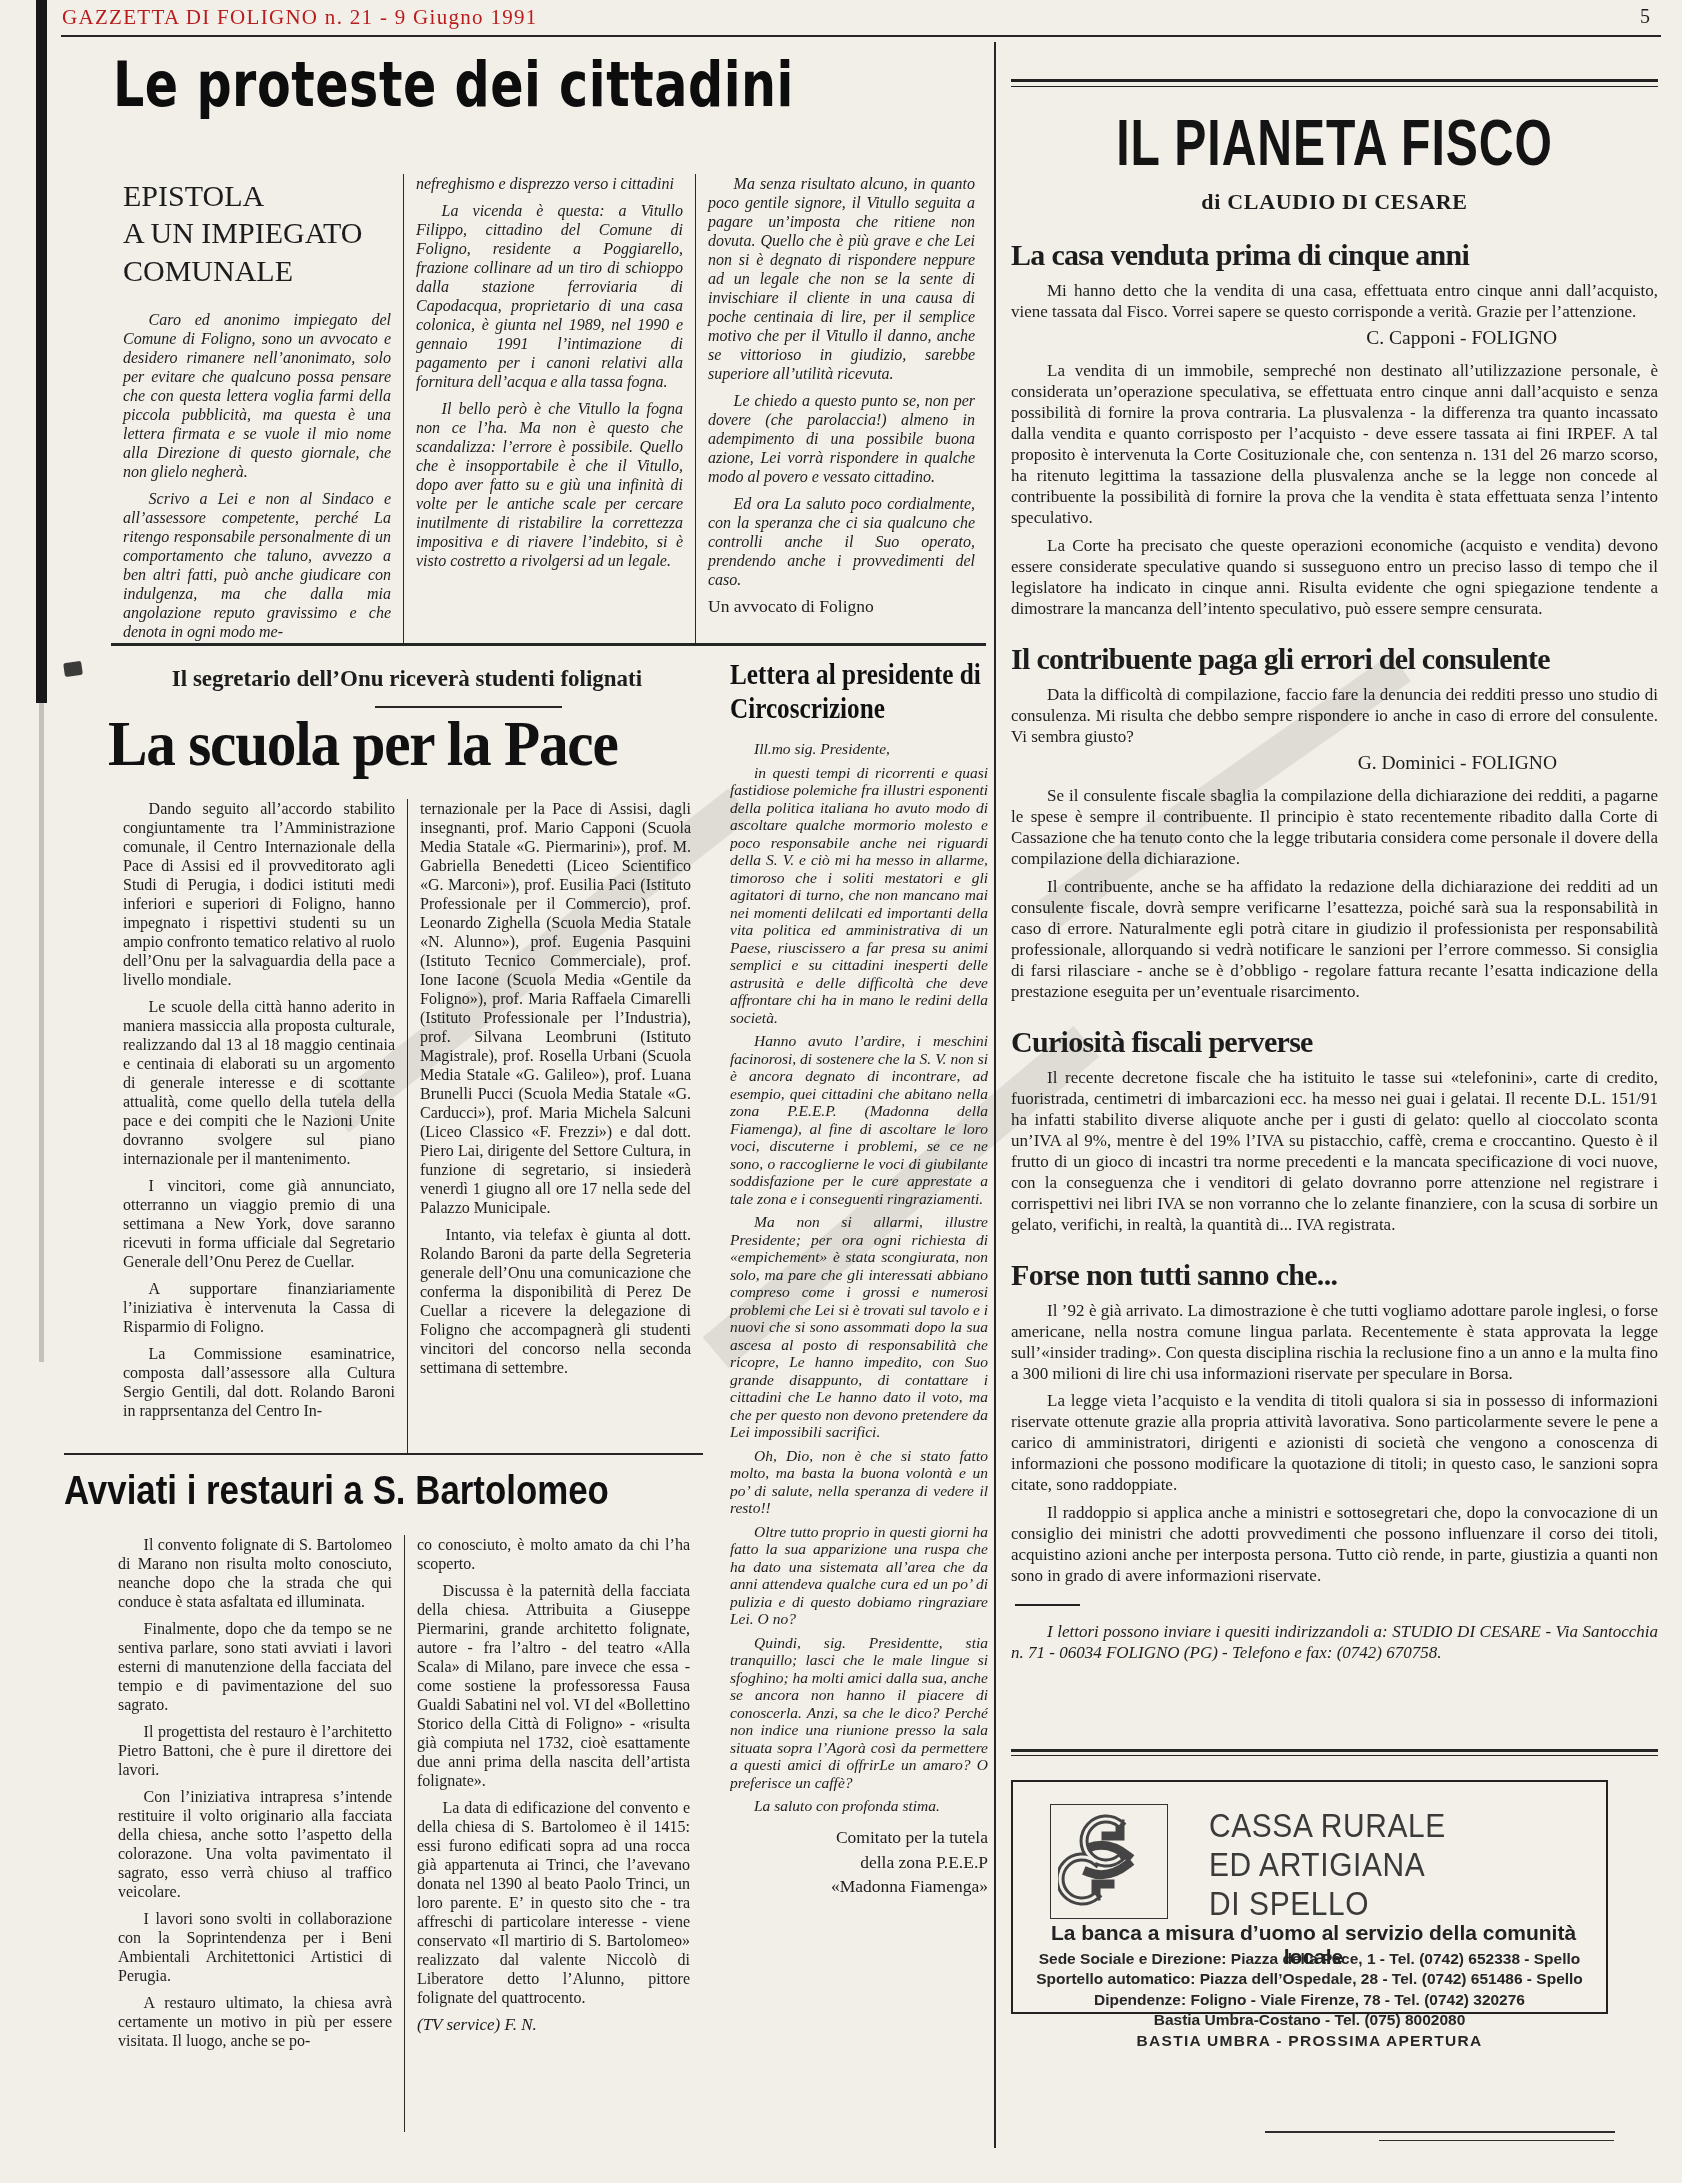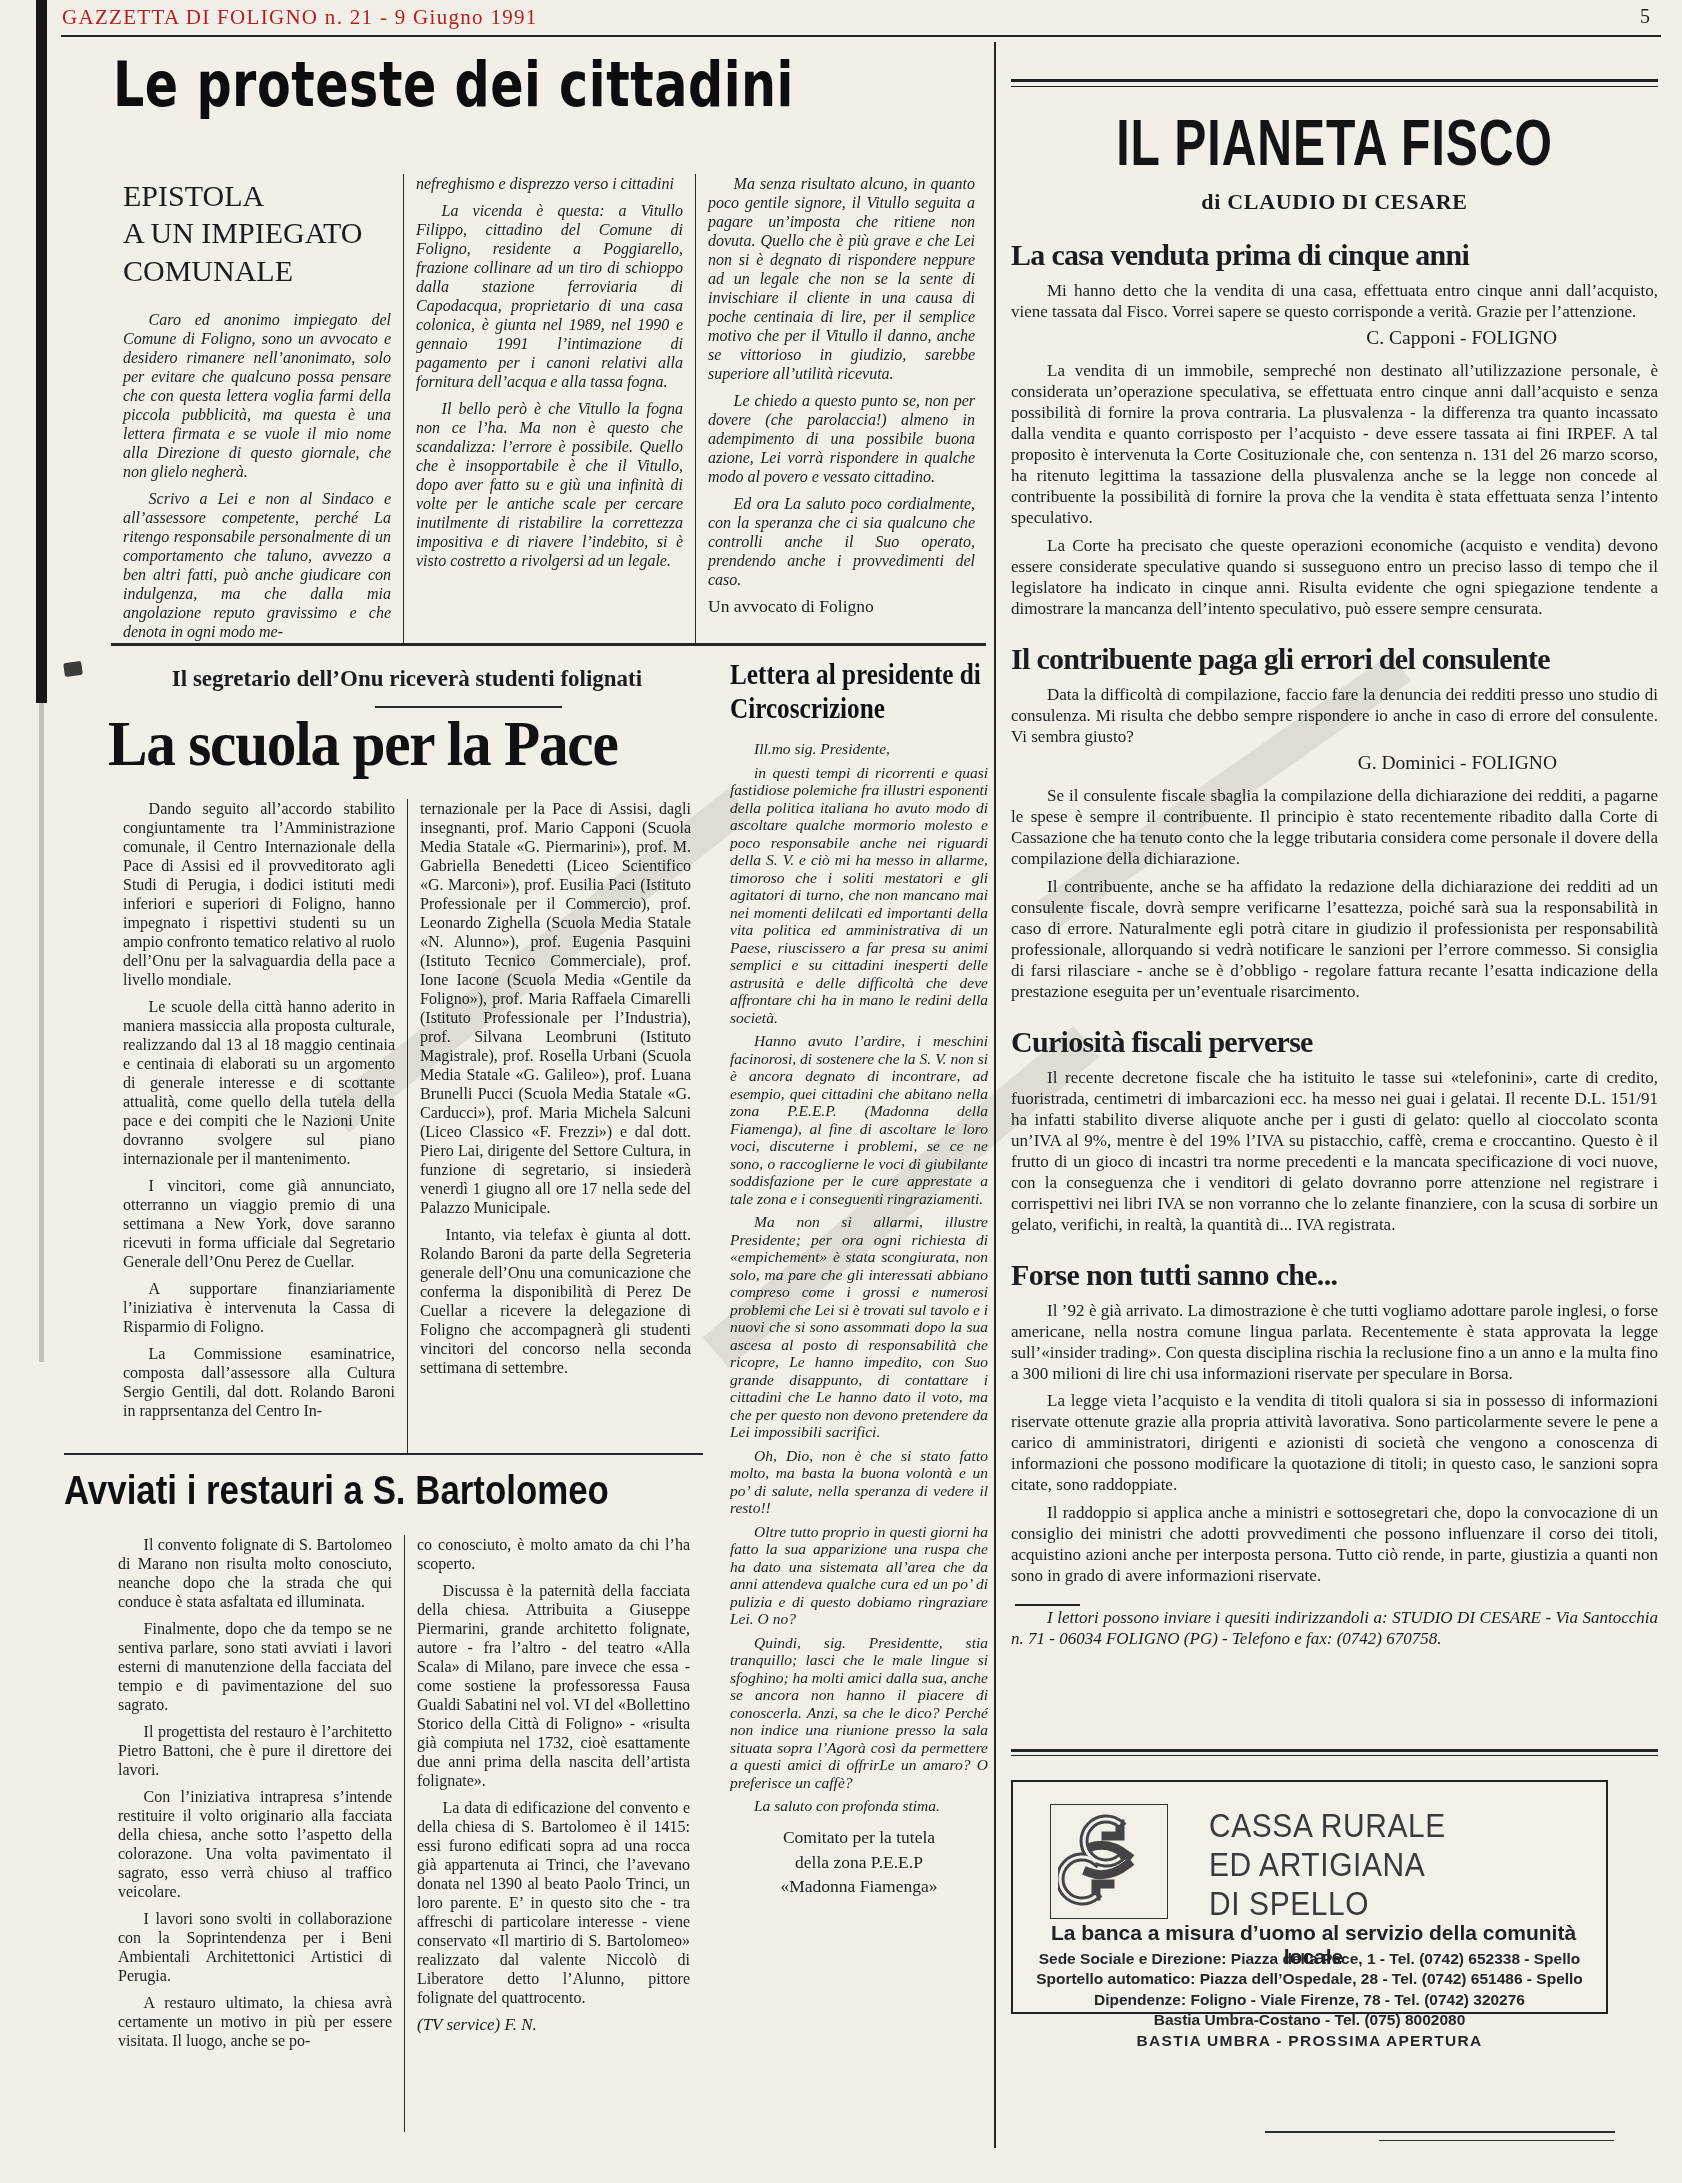--- a/index.html
+++ b/index.html
@@ -45,37 +45,37 @@
   #restauri-cols .col{width:298px;font-size:16px;line-height:19px;}
   .byline-right{font-style:italic;font-size:17px;padding-right:5.4px;}
   
   #lettera-headline{position:absolute;left:730px;top:657px;width:309px;font-weight:bold;
     font-size:30px;line-height:1.13;transform:scaleX(.84);transform-origin:left top;color:#111;}
   #lettera-body{position:absolute;left:730px;top:740px;width:258px;height:1413px;overflow:hidden;
     font-size:15.5px;line-height:17.5px;}
   #lettera-body p{margin:0 0 6px 0;text-align:justify;text-indent:24px;font-style:italic;hyphens:auto;}
   #lettera-salutation{font-style:italic;text-indent:24px;margin:0;}
   #lettera-signature{margin-top:10.8px;text-align:center;font-style:normal;font-size:17.5px;line-height:1.4;}
-  #lettera-signature div{font-style:normal;}
+  #lettera-signature div{font-style:normal;text-align:right;}
   
   #fisco{position:absolute;left:1011px;top:79px;width:647px;height:1667px;overflow:hidden;}
   .dbl-rule-a{height:3.4px;background:#222;}
   .dbl-rule-b{height:1.3px;background:#222;margin-top:3.4px;}
   #fisco-title{margin-top:17.5px;text-align:center;font-family:"Liberation Sans",sans-serif;
     font-weight:bold;font-size:65px;letter-spacing:1.3px;color:#141414;
     transform:scaleX(.74);transform-origin:center top;white-space:nowrap;}
   #fisco-byline{text-align:center;font-weight:bold;font-size:22px;margin-top:9.4px;letter-spacing:0.7px;}
   .qa-heading{font-weight:bold;font-size:30px;margin:23px 0 8px 0;letter-spacing:-0.7px;}
   .question{font-size:17px;line-height:21px;text-align:justify;text-indent:36px;
     margin:0;hyphens:auto;}
   .asker{font-size:19.5px;text-align:right;padding-right:101px;margin:5.4px 0 10.8px 0;}
   .answers p{font-size:17px;line-height:21px;text-align:justify;text-indent:36px;margin:0 0 6.7px 0;hyphens:auto;}
   #fisco-shortrule{width:65px;height:2.7px;background:#222;margin:17.5px 0 0 4px;}
   #fisco-note{font-style:italic;font-size:17px;line-height:21px;text-align:justify;text-indent:36px;
-    margin-top:1px;hyphens:auto;}
+    margin-top:15px;hyphens:auto;}
   
   #ad-box{position:absolute;left:1011px;top:1780px;width:597px;height:234px;border:2px solid #222;
     box-sizing:border-box;background:#f3f0ea;}
   #ad-logo-box{position:absolute;left:37px;top:22px;width:116px;height:113px;border:1.3px solid #333;}
   #ad-logo-box svg{position:absolute;left:6.7px;top:5.4px;}
   #ad-name{position:absolute;left:196px;top:24px;font-family:"Liberation Sans",sans-serif;
     font-size:34px;line-height:1.15;color:#3a3a3a;letter-spacing:0.7px;
     transform:scaleX(.88);transform-origin:left top;white-space:nowrap;}
   #ad-tagline{position:absolute;left:0;right:0;top:139px;text-align:center;
     font-family:"Liberation Sans",sans-serif;font-weight:bold;font-size:21px;color:#222;padding-left:8px;}

